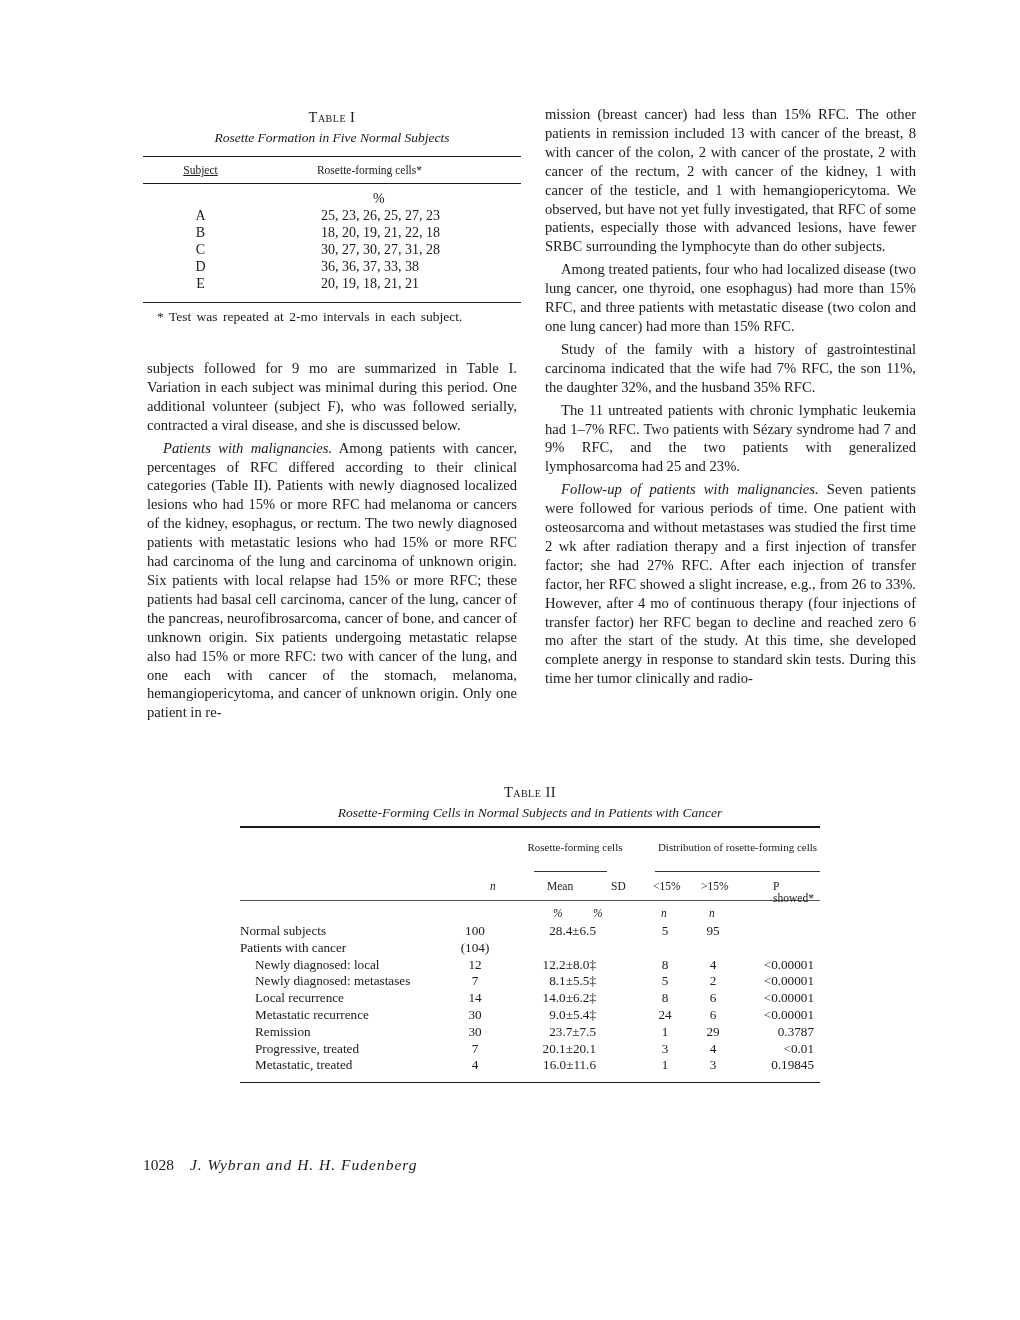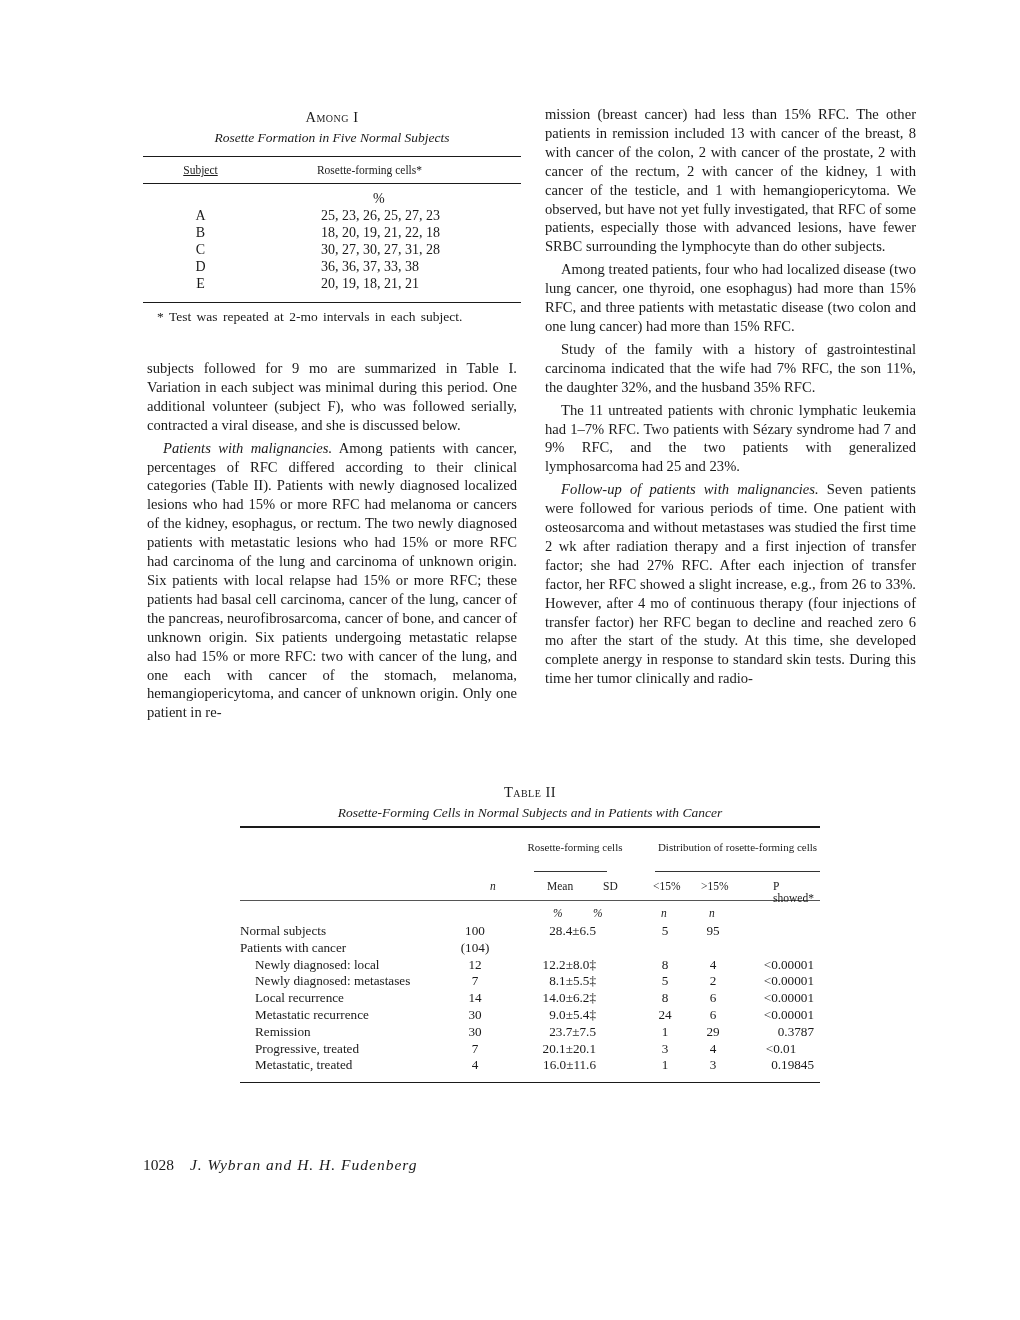--- a/index.html
+++ b/index.html
@@ -49,35 +49,35 @@
   #t2 .tbody { position: relative; }
   #t2 .trow { position: relative; height: 16.8px; line-height: 16.8px; }
   #t2 .trow span { position: absolute; top: 0; white-space: nowrap; }
   #t2 .lbl { left: 0; }
   #t2 .lbl.sub { left: 15px; }
   #t2 .n { left: 205px; width: 60px; text-align: center; }
   #t2 .mean { left: 286px; width: 70px; text-align: right; }
   #t2 .lt { left: 410px; width: 30px; text-align: center; }
   #t2 .gt { left: 458px; width: 30px; text-align: center; }
   #t2 .p { left: 508px; width: 66px; text-align: right; }
-  #t2 .p.lt0 { text-align: center; }
+  #t2 .p.lt0 { text-align: right; }
   #t2 .rule.bot { margin-top: 8px; border-top: 1.6px solid #1a1a1a; }
   #t2 .notes { font-size: 13px; line-height: 16.5px; margin-top: 8px; }
   #t2 .notes p { margin: 0; }
 
   
   #footer { left: 143px; top: 1156px; font-size: 15.5px; }
   #footer .pg { display: inline-block; width: 33px; }
   #footer .auth { font-style: italic; margin-left: 10px; letter-spacing: 1px; }
 </style>
 </head>
 <body>
 
 <div id="t1" class="abs">
-  <div class="t-title">Among I</div>
+  <div class="t-title">Table I</div>
   <div class="t-caption">Rosette Formation in Five Normal Subjects</div>
   <div class="rule top"></div>
   <div class="hdr">
     <span class="c1">Subject</span>
     <span class="c2">Rosette-forming cells*</span>
   </div>
   <div class="rule"></div>
   <div class="body">
     <div class="row">
         <span class="c1"></span>
@@ -130,21 +130,21 @@
   <div class="rule top"></div>
   <div class="h1">
     <div class="rfc">Rosette-forming cells</div>
     <div class="dist">Distribution of rosette-forming cells</div>
     <div class="sub-rule1"></div>
     <div class="sub-rule2"></div>
   </div>
   <div class="h2">
     <span style="left:250px;font-style:italic">n</span>
     <span style="left:307px">Mean</span>
-    <span style="left:363px">SD</span>
+    <span style="left:371px">SD</span>
     <span style="left:413px">&lt;15%</span>
     <span style="left:461px">&gt;15%</span>
     <span style="left:533px">P showed*</span>
   </div>
   <div class="rule mid"></div>
   <div class="units">
     <span style="left:313px">%</span>
     <span style="left:353px">%</span>
     <span style="left:421px">n</span>
     <span style="left:469px">n</span>

